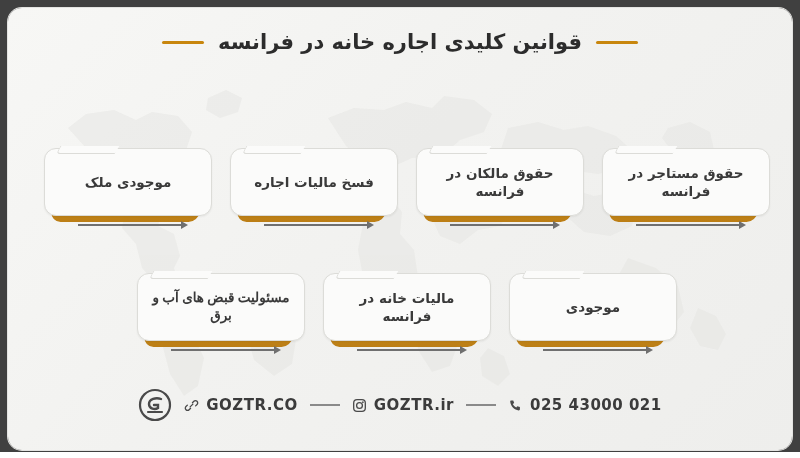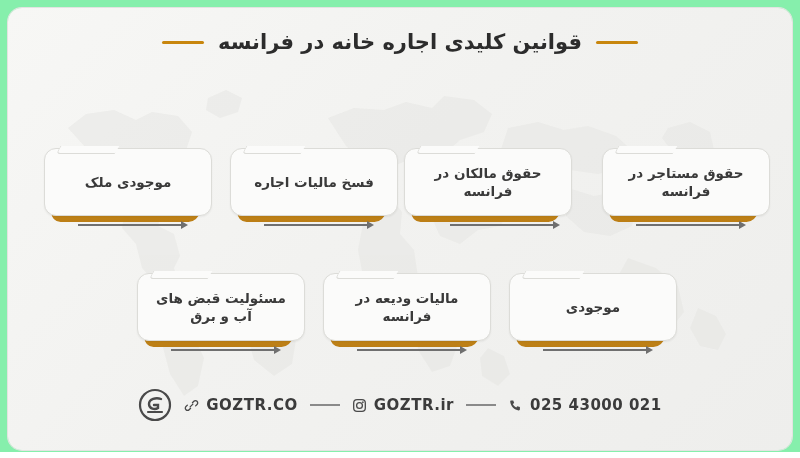--- a/index.html
+++ b/index.html
@@ -8,21 +8,21 @@
     background: #ffffff;
   }
   body {
     font-family: "DejaVu Sans", sans-serif;
   }
   .canvas {
     position: relative;
     width: 800px;
     height: 452px;
     overflow: hidden;
-    background: #86efac;
+    background: #404040;
   }
   .infographic {
     position: absolute;
     left: 8px;
     top: 8px;
     width: 784px;
     height: 442px;
     border-radius: 14px;
     background: linear-gradient(135deg, #f7f7f5 0%, #f2f2f0 45%, #eeeeec 100%);
     overflow: hidden;
@@ -213,21 +213,21 @@
       <div class="face">
         <span class="label">حقوق مستاجر در فرانسه</span>
       </div>
       <div class="notch"></div>
     </div>
     <div class="connector" style="right:46px; top:212px; width:110px;">
       <span class="head"></span>
       <span class="line"></span>
     </div>
 
-    <div class="card" style="right:220px; top:140px;">
+    <div class="card" style="right:208px; top:140px;">
       <div class="shadowbar"></div>
       <div class="face">
         <span class="label">حقوق مالکان در فرانسه</span>
       </div>
       <div class="notch"></div>
     </div>
     <div class="connector" style="right:232px; top:212px; width:110px;">
       <span class="head"></span>
       <span class="line"></span>
     </div>
@@ -264,30 +264,30 @@
       <div class="notch"></div>
     </div>
     <div class="connector" style="right:139px; top:337px; width:110px;">
       <span class="head"></span>
       <span class="line"></span>
     </div>
 
     <div class="card" style="right:301px; top:265px;">
       <div class="shadowbar"></div>
       <div class="face">
-        <span class="label">مالیات ودیعه در فرانسه</span>
+        <span class="label">مالیات خانه در فرانسه</span>
       </div>
       <div class="notch"></div>
     </div>
     <div class="connector" style="right:325px; top:337px; width:110px;">
       <span class="head"></span>
       <span class="line"></span>
     </div>
 
-    <div class="card" style="right:487px; top:265px;">
+    <div class="card" style="right:487px; top:265px;font-family:Liberation Serif, serif;">
       <div class="shadowbar"></div>
       <div class="face">
         <span class="label">مسئولیت قبض های آب و برق</span>
       </div>
       <div class="notch"></div>
     </div>
     <div class="connector" style="right:511px; top:337px; width:110px;">
       <span class="head"></span>
       <span class="line"></span>
     </div>

